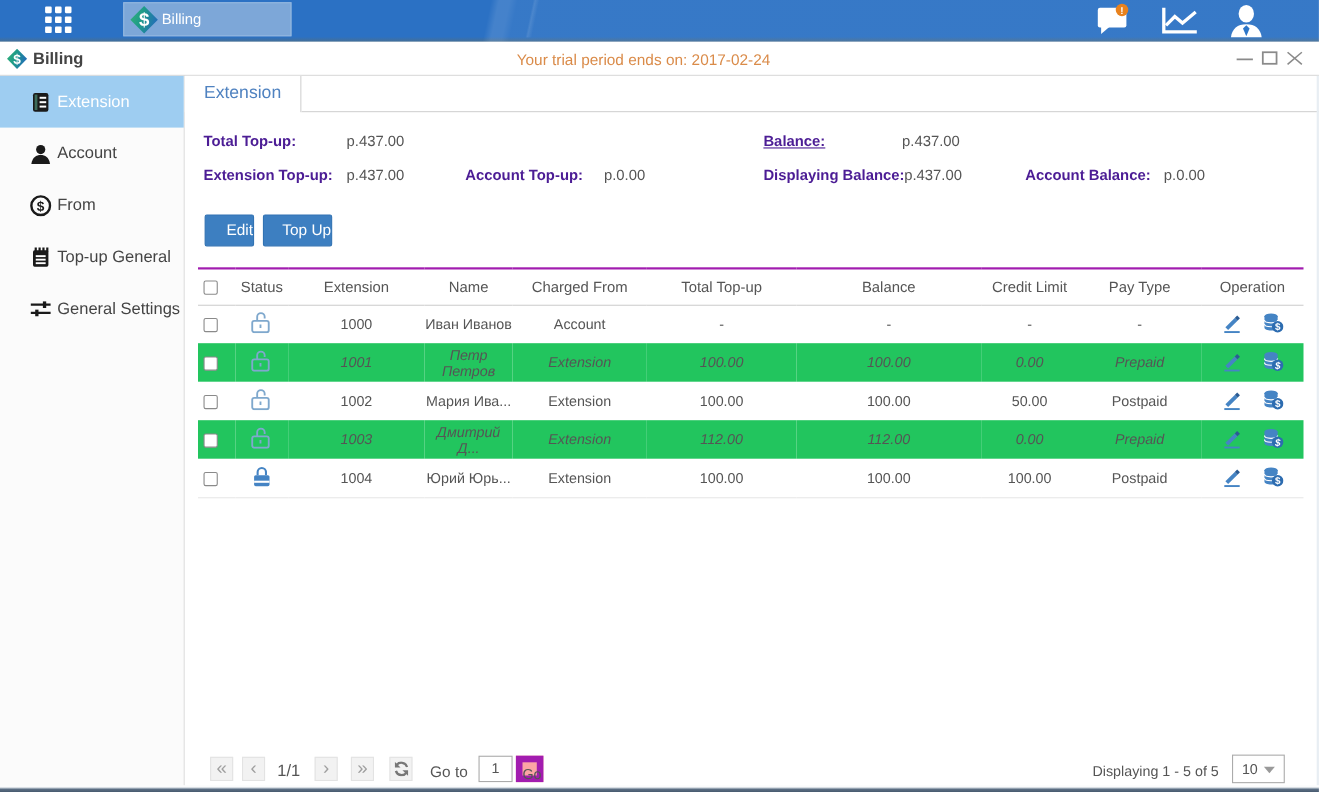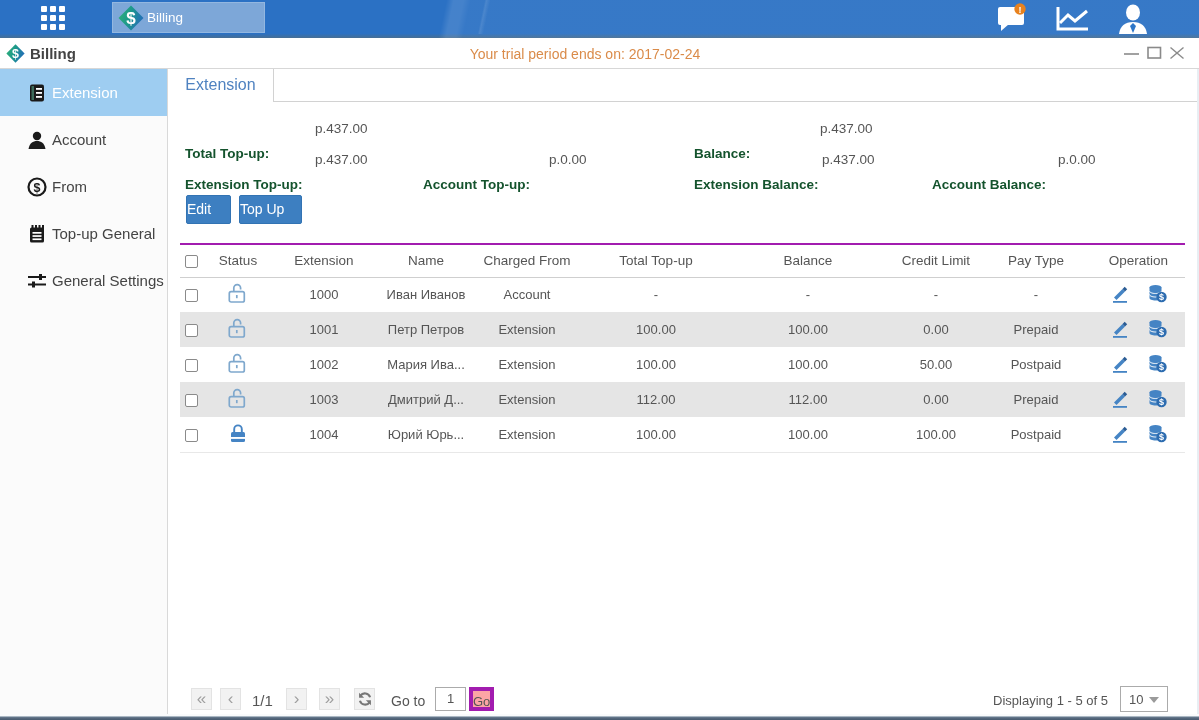--- a/index.html
+++ b/index.html
@@ -34,42 +34,42 @@
 .sbitem .tx { position:absolute; left:52px; top:15px; }
 .sbitem.active { background:#9ecdf1; color:#fff; width:167px; }
 
 
 #content { position:absolute; left:168px; top:69px; width:1031px; height:645px; background:#fff; }
 #tabrow { position:absolute; left:0; top:0; width:1031px; height:33px; }
 #tabrow .rest { position:absolute; left:106px; top:0; right:0; height:33px; border-bottom:1px solid #d2d2d2; }
 #tabrow .tab { position:absolute; left:0; top:0; width:106px; height:33px; border-right:1px solid #d2d2d2;
   color:#4f82c0; font-size:16px; text-align:center; line-height:31px; background:#fff; }
 
-.lbl { font-weight:bold; color:#14532d; font-size:13.5px; position:absolute;margin-top:25px; }
+.lbl { font-weight:bold; color:#4c1d95; font-size:13.5px; position:absolute; }
 .val { color:#555; font-size:13.5px; position:absolute; }
 
-.btn { position:absolute; background:#3d7fc1; color:#fff; font-size:14px; text-align:left;
+.btn { position:absolute; background:#3d7fc1; color:#fff; font-size:14px; text-align:right;
   border:1px solid #3273b3; border-radius:2px; line-height:27px; }
 
 
 #tbl { position:absolute; left:12px; top:174px; width:1005px; border-collapse:collapse; table-layout:fixed; font-size:13px; color:#555; }
 #tbl th { font-weight:normal; font-size:13.5px; color:#555; height:33px; border-top:2px solid #a21caf; border-bottom:1px solid #cfcfcf; text-align:center; }
 #tbl td { height:35px; text-align:center; }
-#tbl tr.alt td { background:#e5e5e5; }
+#tbl tr.alt td { background:#22c55e;font-style:italic; }
 #tbl tr.last td { border-bottom:1px solid #e8e8e8; }
 #tbl .c1 { text-align:left; padding-left:5px; }
 .cb { display:inline-block; width:13px; height:13px; border:1px solid #8a8a8a; border-radius:2px; background:#fff; vertical-align:middle; }
 
 
 #pager { position:absolute; left:0px; top:611px; width:1031px; height:34px; font-size:13px; color:#555; }
 .pgbtn { position:absolute; top:8px; width:21px; height:22px; background:#f2f2f2; border:1px solid #e3e3e3;
   color:#9f9f9f; text-align:center; line-height:19px; font-size:17px; }
 .pgtxt { position:absolute; top:13px; }
 #goin { position:absolute; left:267px; top:7px; width:31px; height:24px; border:1px solid #ababab; background:#fff; font-size:13px; text-align:center; line-height:22px; }
-#gobtn { position:absolute; left:301px; top:7px; width:25px; height:24px; background:#fca5a5; border:4px solid #a21caf; text-align:center; line-height:22px; font-size:13px; color:#555; }
+#gobtn { position:absolute; left:301px; top:7px; width:25px; height:24px; background:#fca5a5; border:6px solid #a21caf; text-align:center; line-height:22px; font-size:13px; color:#555; }
 #disp { position:absolute; right:91px; top:13px; }
 #psel { position:absolute; right:31px; top:6px; width:48px; height:26px; border:1px solid #ababab; background:#fff; }
 #psel .v { position:absolute; left:8px; top:5px; font-size:13px; color:#555; }
 #psel .ar { position:absolute; right:8px; top:10px; width:0; height:0; border-left:5px solid transparent; border-right:5px solid transparent; border-top:6px solid #9a9a9a; }
 
 
 #bstrip { position:absolute; left:0; top:714px; width:1199px; height:6px;
   background:linear-gradient(180deg,#fafbfc 0%, #fafbfc 25%, #a9b6c2 42%, #5b6d82 60%, #475a6f 100%); }
 #redge { position:absolute; right:0; top:69px; width:2px; height:645px; background:#e8eef3; }
 </style>
@@ -192,28 +192,28 @@
 </div>
 
 <div id="content">
   <div id="tabrow">
     <div class="rest"></div>
     <div class="tab">Extension</div>
   </div>
 
   <div class="lbl" style="left:17px; top:52px;">Total Top-up:</div>
   <div class="val" style="left:147px; top:52px;">p.437.00</div>
-  <div class="lbl" style="left:526px; top:52px;">Balance:</div>
+  <div class="lbl" style="left:526px; top:52px;text-decoration:underline;">Balance:</div>
   <div class="val" style="left:652px; top:52px;">p.437.00</div>
 
   <div class="lbl" style="left:17px; top:83px;">Extension Top-up:</div>
   <div class="val" style="left:147px; top:83px;">p.437.00</div>
   <div class="lbl" style="left:255px; top:83px;">Account Top-up:</div>
   <div class="val" style="left:381px; top:83px;">p.0.00</div>
-  <div class="lbl" style="left:526px; top:83px;">Extension Balance:</div>
+  <div class="lbl" style="left:526px; top:83px;">Displaying Balance:</div>
   <div class="val" style="left:654px; top:83px;">p.437.00</div>
   <div class="lbl" style="left:764px; top:83px;">Account Balance:</div>
   <div class="val" style="left:890px; top:83px;">p.0.00</div>
 
   <div class="btn" style="left:18px; top:126px; width:45px;">Edit</div>
   <div class="btn" style="left:71px; top:126px; width:63px;">Top Up</div>
 
   <table id="tbl">
     <colgroup>
       <col style="width:34px">

